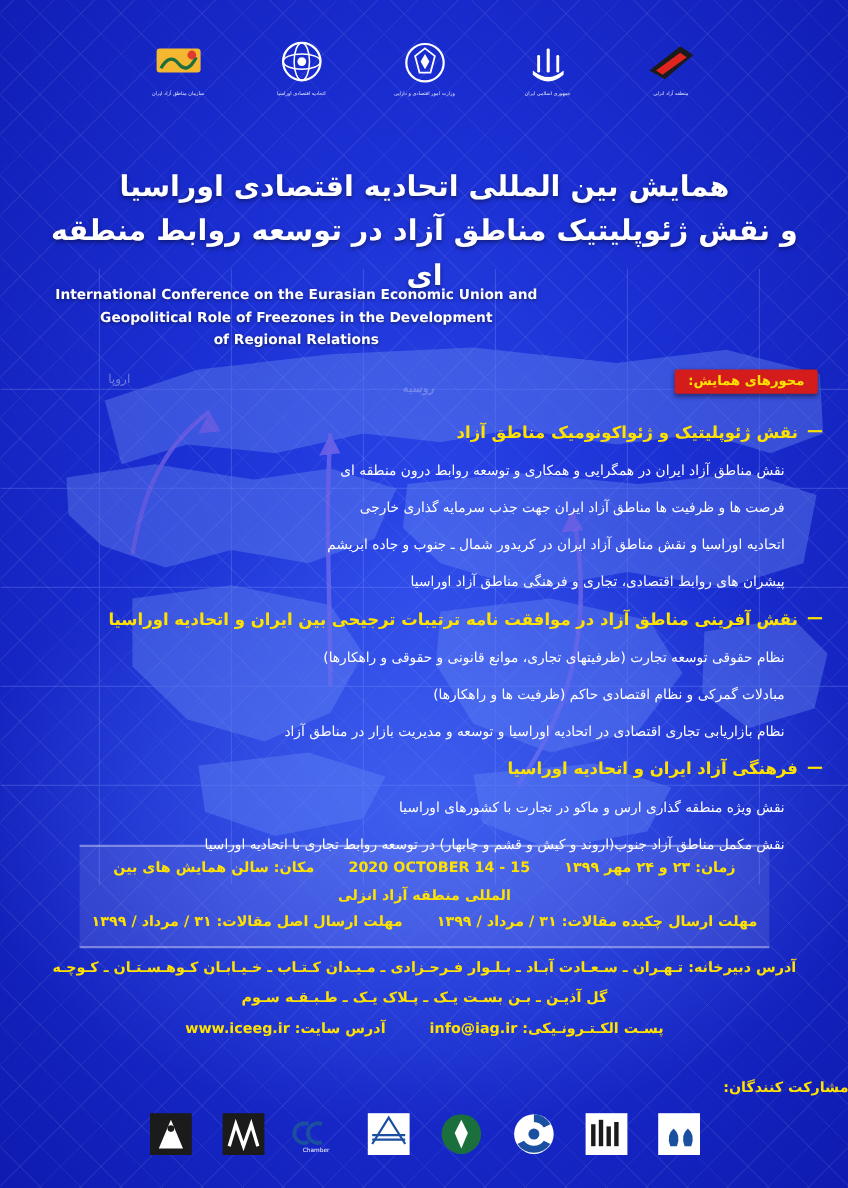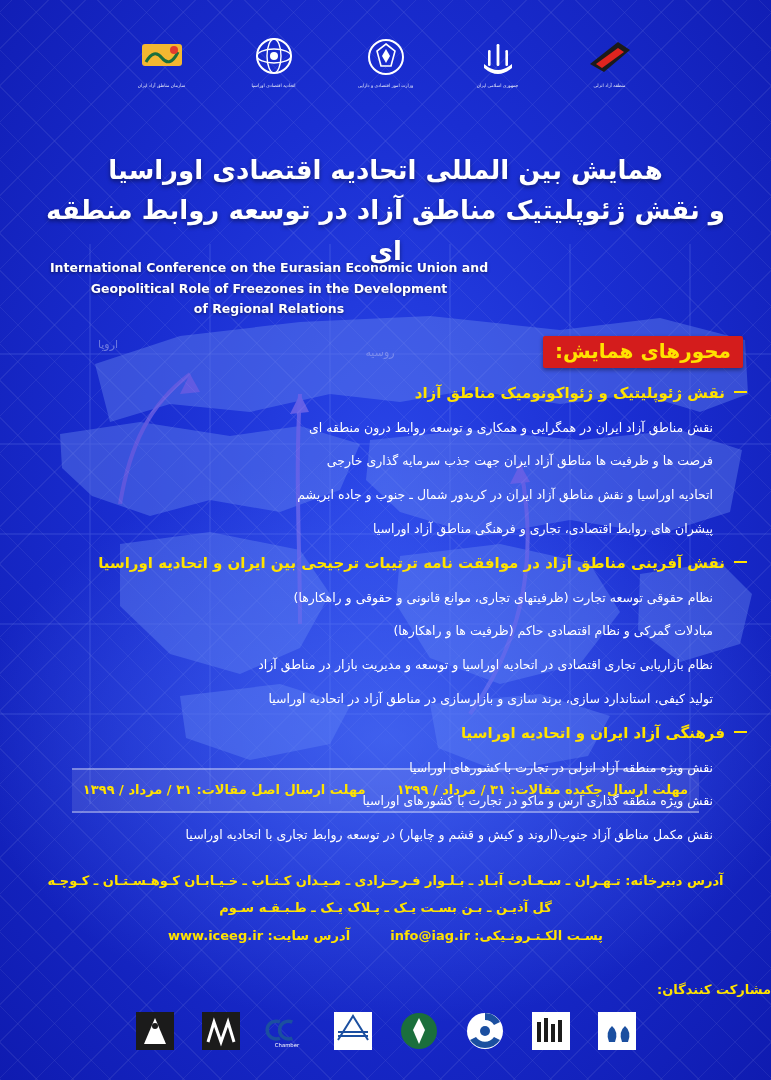--- a/index.html
+++ b/index.html
@@ -67,21 +67,21 @@
     font-weight:bold;
     line-height:1.65;
     direction:ltr;
     text-shadow:0 1px 3px rgba(0,0,0,.5);
   }
   
   .axes-head{
     position:absolute;top:336px;right:28px;
     background:#d41c1c;
     color:#ffe200;
-    font-weight:bold;font-size:20px;
+    font-weight:bold;font-size:12px;
     padding:3px 12px 5px;
     border-radius:2px;
     box-shadow:0 2px 4px rgba(0,0,0,.4);
   }
   .axes{
     position:absolute;top:382px;right:24px;left:10px;
   }
   .axis{margin-bottom:12px;position:relative;padding-right:22px;}
   .axis .dash{
     position:absolute;right:0;top:9px;width:13px;height:2px;background:#ffe200;
@@ -251,34 +251,41 @@
       <p>اتحادیه اوراسیا و نقش مناطق آزاد ایران در کریدور شمال ـ جنوب و جاده ابریشم</p>
       <p>پیشران های روابط اقتصادی، تجاری و فرهنگی مناطق آزاد اوراسیا</p>
     </div>
 
     <div class="axis">
       <span class="dash"></span>
       <h3>نقش آفرینی مناطق آزاد در موافقت نامه ترتیبات ترجیحی بین ایران و اتحادیه اوراسیا</h3>
       <p>نظام حقوقی توسعه تجارت (ظرفیتهای تجاری، موانع قانونی و حقوقی و راهکارها)</p>
       <p>مبادلات گمرکی و نظام اقتصادی حاکم (ظرفیت ها و راهکارها)</p>
       <p>نظام بازاریابی تجاری اقتصادی در اتحادیه اوراسیا و توسعه و مدیریت بازار در مناطق آزاد</p>
-      <p>تولید کیفی، استاندارد سازی، برند سازی و بازارسازی در مناطق آزاد در اتحادیه اوراسیا</p>
     </div>
 
     <div class="axis">
       <span class="dash"></span>
       <h3>فرهنگی آزاد ایران و اتحادیه اوراسیا</h3>
-      <p>نقش ویژه منطقه آزاد انزلی در تجارت با کشورهای اوراسیا</p>
       <p>نقش ویژه منطقه گذاری ارس و ماکو در تجارت با کشورهای اوراسیا</p>
       <p>نقش مکمل مناطق آزاد جنوب(اروند و کیش و قشم و چابهار) در توسعه روابط تجاری با اتحادیه اوراسیا</p>
     </div>
 
   </div>
 
   <div class="band">
+    <div class="row">
+      <span>زمان:</span>
+      <span>۲۳ و ۲۴ مهر ۱۳۹۹</span>
+      <span class="sep"></span>
+      <span class="en">2020 OCTOBER 14 - 15</span>
+      <span class="sep"></span>
+      <span>مکان:</span>
+      <span>سالن همایش های بین المللی منطقه آزاد انزلی</span>
+    </div>
     <div class="row">
       <span>مهلت ارسال چکیده مقالات: ۳۱ / مرداد / ۱۳۹۹</span>
       <span class="sep"></span>
       <span>مهلت ارسال اصل مقالات: ۳۱ / مرداد / ۱۳۹۹</span>
     </div>
   </div>
 
   <div class="contact">
     <div class="line">آدرس دبیرخانه: تـهـران ـ سـعـادت آبـاد ـ بـلـوار فـرحـزادی ـ مـیـدان کـتـاب ـ خـیـابـان کـوهـسـتـان ـ کـوچـه</div>
     <div class="line">گل آذیـن ـ بـن بسـت یـک ـ پـلاک یـک ـ طـبـقـه سـوم</div>

